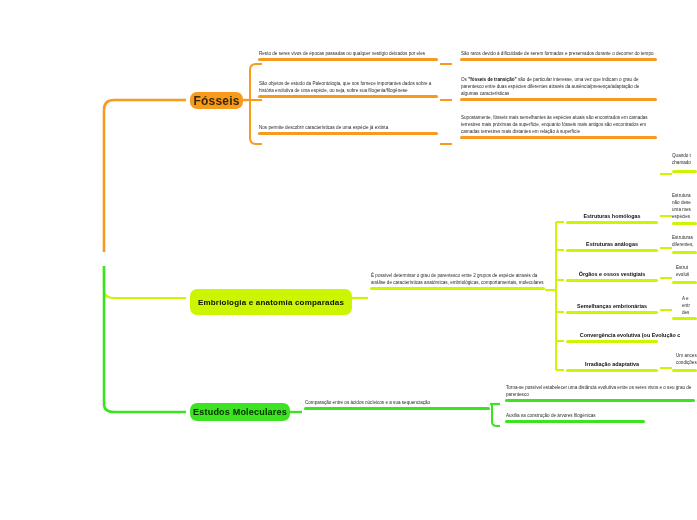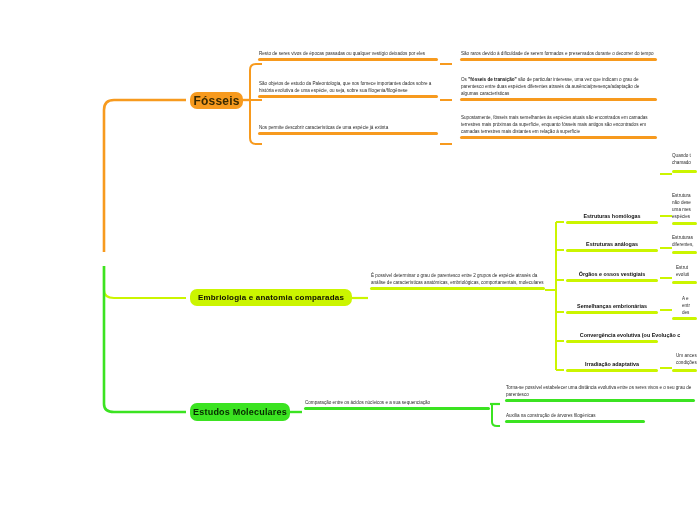--- a/index.html
+++ b/index.html
@@ -115,21 +115,21 @@
   </div>
   <div class="leaf" style="left:460px;top:76px;width:197px;">
     <span class="txt"><span>Os </span><b>"fósseis de transição"</b><span> são de particular interesse, uma vez que indicam o grau de parentesco entre duas espécies diferentes através da ausência/presença/adaptação de algumas características</span></span>
     <span class="bar bar-orange"></span>
   </div>
   <div class="leaf" style="left:460px;top:114px;width:197px;">
     <span class="txt">Supostamente, fósseis mais semelhantes às espécies atuais são encontrados em camadas terrestres mais próximas da superfície, enquanto fósseis mais antigos são encontrados em camadas terrestres mais distantes em relação à superfície</span>
     <span class="bar bar-orange"></span>
   </div>
 
-  <div class="node node-lime" style="left:190px;top:289px;width:162px;height:17px;">
+  <div class="node node-lime" style="left:190px;top:289px;width:162px;height:26px;">
     <span>Embriologia e anatomia comparadas</span>
   </div>
 
   <div class="leaf" style="left:370px;top:272px;width:175px;">
     <span class="txt">É possível determinar o grau de parentesco entre 2 grupos de espécie através da análise de características anatómicas, embriológicas, comportamentais, moleculares</span>
     <span class="bar bar-lime"></span>
   </div>
 
   <div class="sublabel" style="left:566px;top:213px;width:92px;">
     <span>Estruturas homólogas</span>

